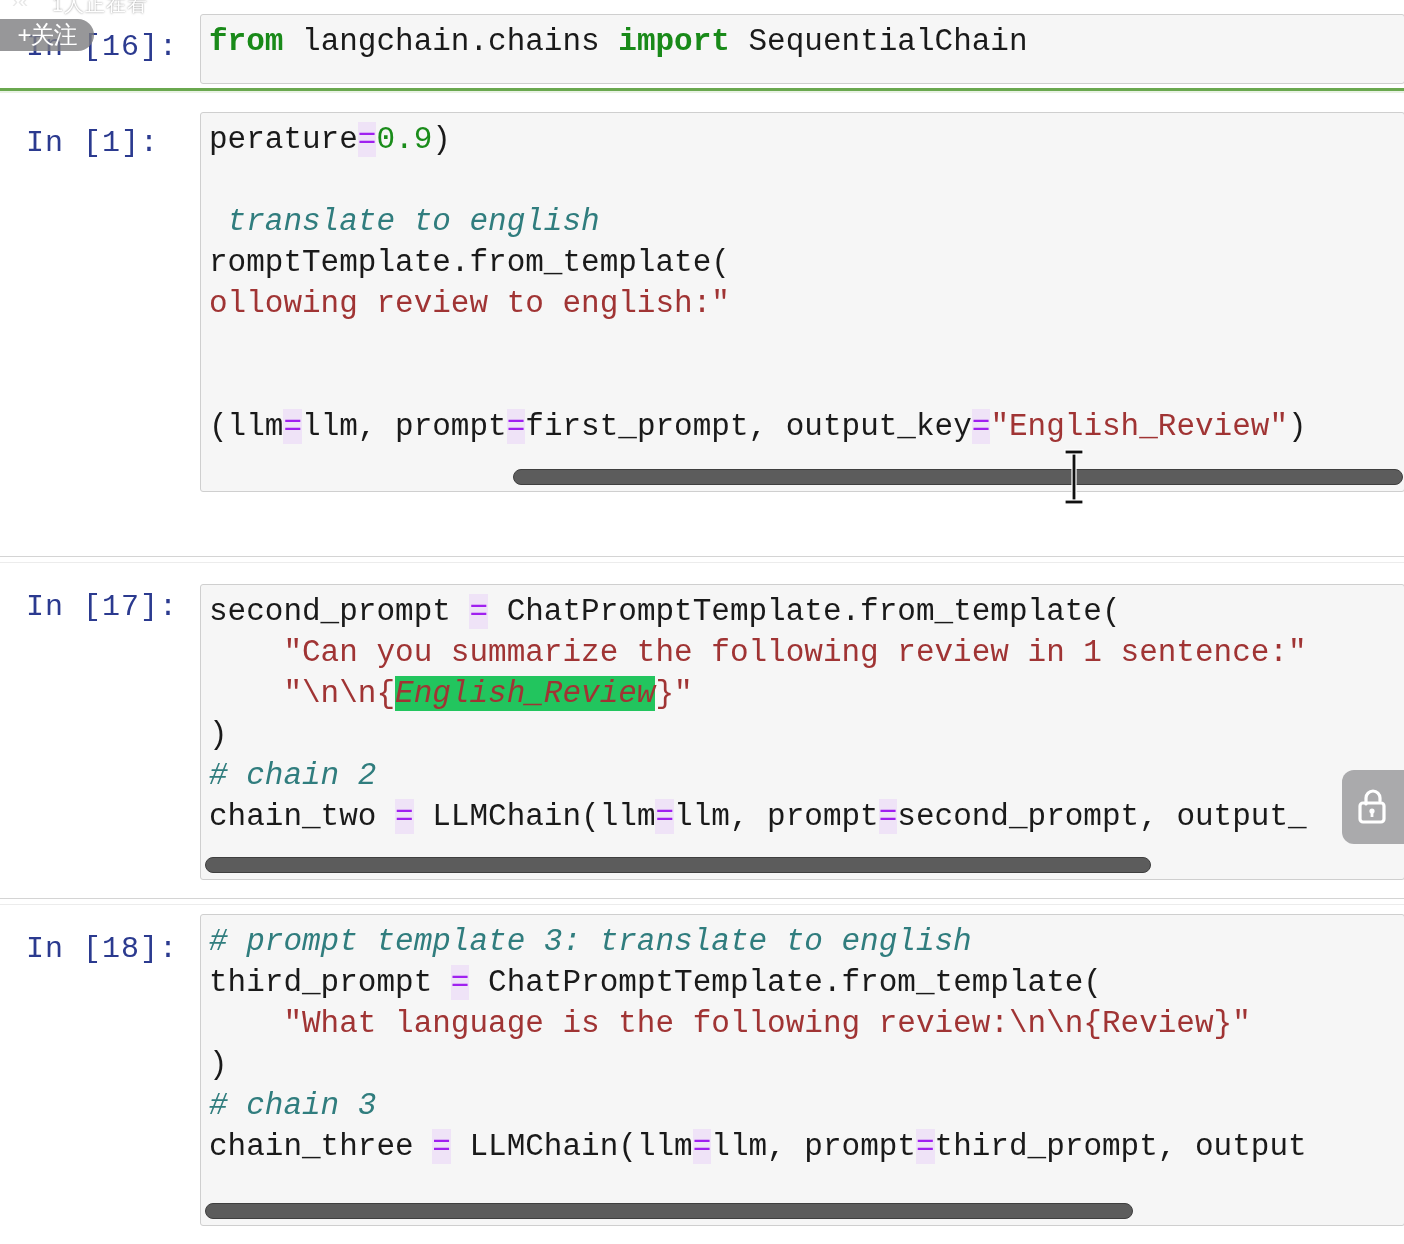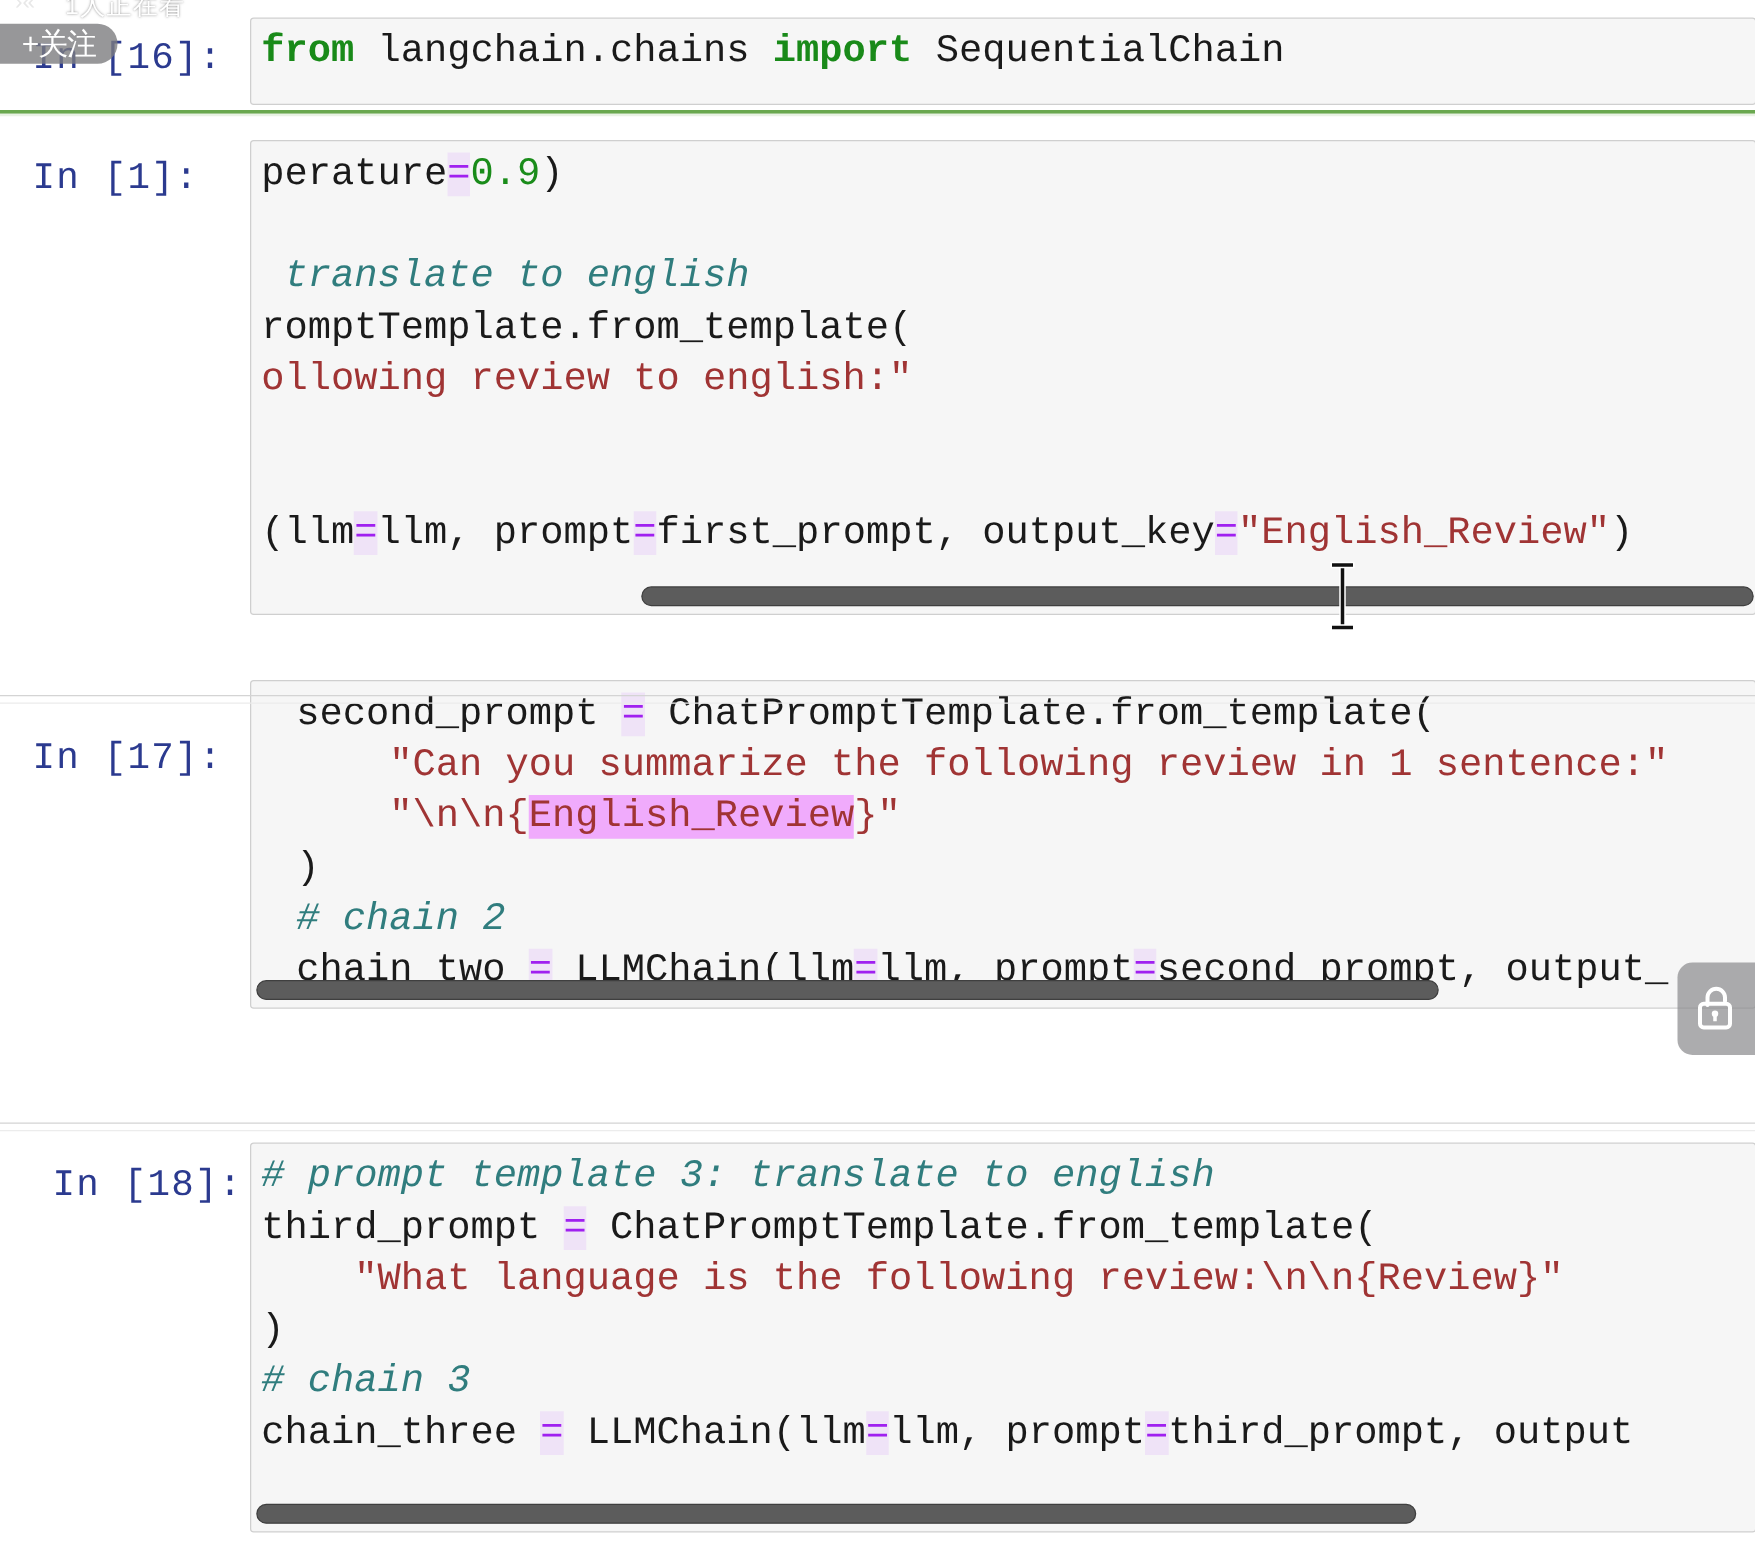--- a/index.html
+++ b/index.html
@@ -71,21 +71,21 @@
     line-height: 41px;
     white-space: pre;
     color: #1a1a1a;
     padding: 6px 0 0 8px;
   }
   .kw   { color:#198a19; font-weight:bold; }
   .str  { color:#a03434; }
   .com  { color:#307d7e; font-style: italic; }
   .num  { color:#1a8c1a; }
   .op   { color:#a020f0; background:#efe3f7; }
-  .hl   { background:#f0abfc; }
+  .hl   { background:#22c55e;font-style:italic; }
 
   
   .hscroll { position: absolute; height: 16px; border-radius: 8px;
              background: #5c5c5c; border:1px solid #3f3f3f; }
 
   .divider { position:absolute; left:0; width:1404px; height:1px; background:#d4d4d4; }
   .divider2{ position:absolute; left:0; width:1404px; height:1px; background:#ececec; }
 
   
   .lock-btn {
@@ -124,27 +124,27 @@
       </div>
       <div class="cell-row">
         <div class="prompt" style="top: 126px;">In [1]:</div>
         <div class="codebox" style="top: 112px; height: 380px;">
           <div class="code"><div><span>perature</span><span class="op">=</span><span class="num">0.9</span><span>)</span></div><div>&nbsp;</div><div><span class="com"> translate to english</span></div><div><span>romptTemplate.from_template(</span></div><div><span class="str">ollowing review to english:"</span></div><div>&nbsp;</div><div>&nbsp;</div><div><span>(llm</span><span class="op">=</span><span>llm, prompt</span><span class="op">=</span><span>first_prompt, output_key</span><span class="op">=</span><span class="str">"English_Review"</span><span>)</span></div></div>
           <div class="hscroll" style="left: 312px; width: 890px; bottom: 6px;"></div>
         </div>
       </div>
       <div class="cell-row">
         <div class="prompt" style="top: 590px;">In [17]:</div>
-        <div class="codebox" style="top: 544px; height: 263px; padding-left: 28px;">
+        <div class="codebox" style="top: 584px; height: 296px;">
           <div class="code"><div><span>second_prompt </span><span class="op">=</span><span> ChatPromptTemplate.from_template(</span></div><div><span class="str">    "Can you summarize the following review in 1 sentence:"</span></div><div><span class="str">    "\n\n{</span><span class="str hl">English_Review</span><span class="str">}"</span></div><div><span>)</span></div><div><span class="com"># chain 2</span></div><div><span>chain_two </span><span class="op">=</span><span> LLMChain(llm</span><span class="op">=</span><span>llm, prompt</span><span class="op">=</span><span>second_prompt, output_</span></div></div>
           <div class="hscroll" style="left: 4px; width: 946px; bottom: 6px;"></div>
         </div>
       </div>
       <div class="cell-row">
-        <div class="prompt" style="top: 932px; margin-left: 16px;">In [18]:</div>
+        <div class="prompt" style="top: 932px;">In [18]:</div>
         <div class="codebox" style="top: 914px; height: 312px;">
           <div class="code"><div><span class="com"># prompt template 3: translate to english</span></div><div><span>third_prompt </span><span class="op">=</span><span> ChatPromptTemplate.from_template(</span></div><div><span class="str">    "What language is the following review:\n\n{Review}"</span></div><div><span>)</span></div><div><span class="com"># chain 3</span></div><div><span>chain_three </span><span class="op">=</span><span> LLMChain(llm</span><span class="op">=</span><span>llm, prompt</span><span class="op">=</span><span>third_prompt, output</span></div></div>
           <div class="hscroll" style="left: 4px; width: 928px; bottom: 6px;"></div>
         </div>
       </div>
       <div class="divider" style="top: 556px;"></div>
       <div class="divider" style="top: 898px;"></div>
       <div class="divider2" style="top: 562px;"></div>
       <div class="divider2" style="top: 904px;"></div>
     </div>

